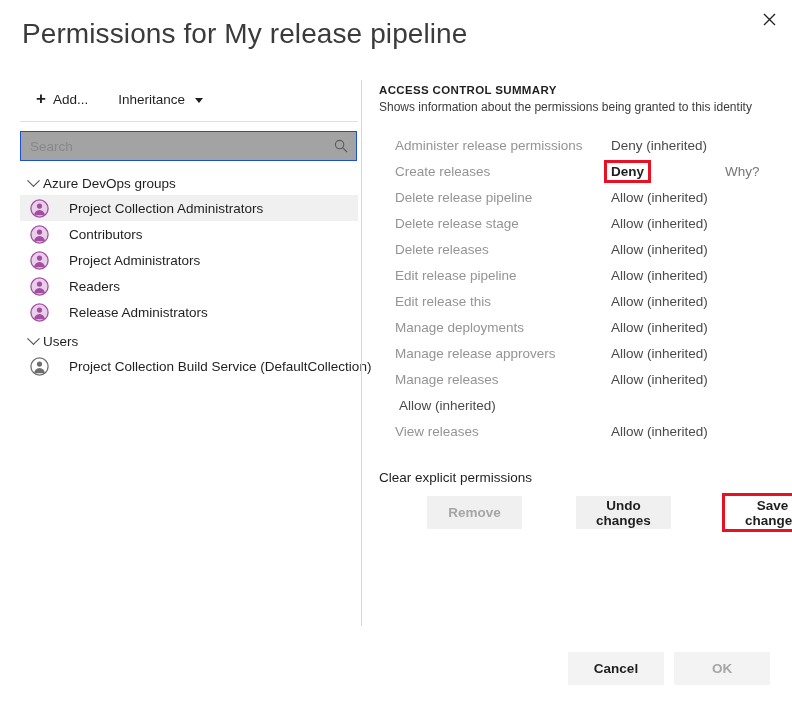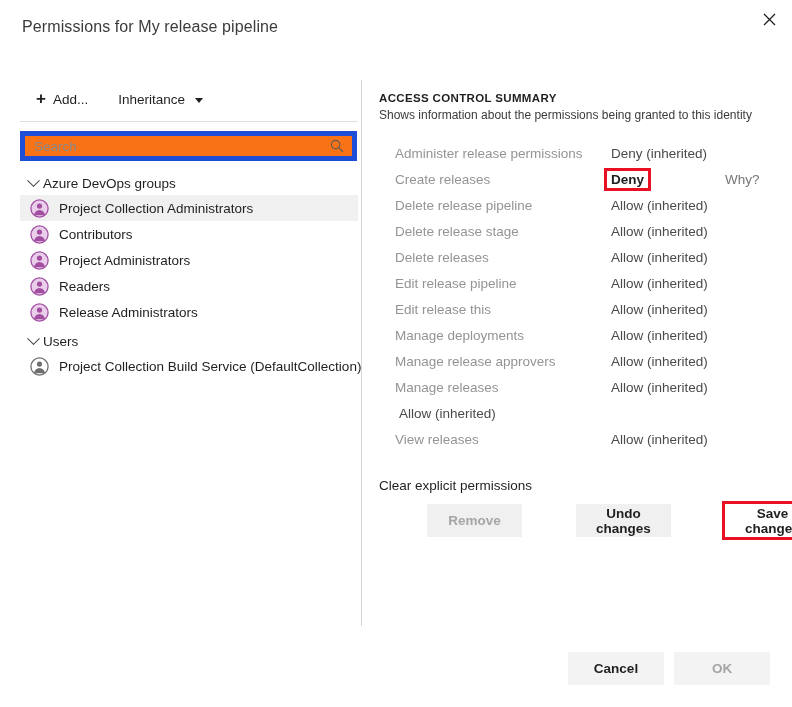--- a/index.html
+++ b/index.html
@@ -26,21 +26,21 @@
     cursor: pointer;
     background: transparent;
     border: none;
   }
   .close-btn svg { display: block; }
 
   
   .dialog-title {
     position: absolute;
     left: 22px; top: 18px;
-    font-size: 16px;
+    font-size: 28px;
     font-weight: 400;
     color: #3b3b3b;
     letter-spacing: 0.1px;
     white-space: nowrap;
   }
 
   
   .left-pane {
     position: absolute;
     left: 20px; top: 82px;
@@ -89,22 +89,22 @@
     margin-top: 5px;
     width: 338px;
   }
 
   
   .search-wrap {
     position: relative;
     margin-top: 9px;
     width: 337px;
     height: 30px;
-    border: 5px solid #1d4ed8;
-    background: #f97316;
+    border: 1px solid #1d4ed8;
+    background: #a3a3a3;
     display: flex;
     align-items: center;
   }
   .search-input {
     border: none;
     outline: none;
     background: transparent;
     font-family: inherit;
     font-size: 13.5px;
     color: #1f1f1f;
@@ -136,21 +136,21 @@
   .chev {
     display: inline-block;
     width: 9px; height: 9px;
     border-right: 1.4px solid #4a4a4a;
     border-bottom: 1.4px solid #4a4a4a;
     transform: rotate(45deg) translate(-2px,-2px);
   }
   .tree-item {
     display: flex;
     align-items: center;
-    gap: 10px;
+    gap: 20px;
     height: 26px;
     padding-left: 10px;
     font-size: 13.5px;
     color: #1f1f1f;
     cursor: pointer;
     white-space: nowrap;
   }
   .tree-item.selected { background: #f0f0f0; }
   .tree-item .av { flex: 0 0 auto; line-height: 0; }
   .spacer-users { height: 4px; }
@@ -159,21 +159,21 @@
   .v-divider {
     position: absolute;
     left: 361px; top: 80px;
     width: 1px; height: 546px;
     background: #d6d6d6;
   }
 
   
   .right-pane {
     position: absolute;
-    left: 379px; top: 90px;
+    left: 379px; top: 82px;
     width: 380px;
   }
   .acs-title {
     font-size: 11.5px;
     font-weight: 700;
     color: #1f1f1f;
     letter-spacing: 0.35px;
     line-height: 16px;
   }
   .acs-sub {

